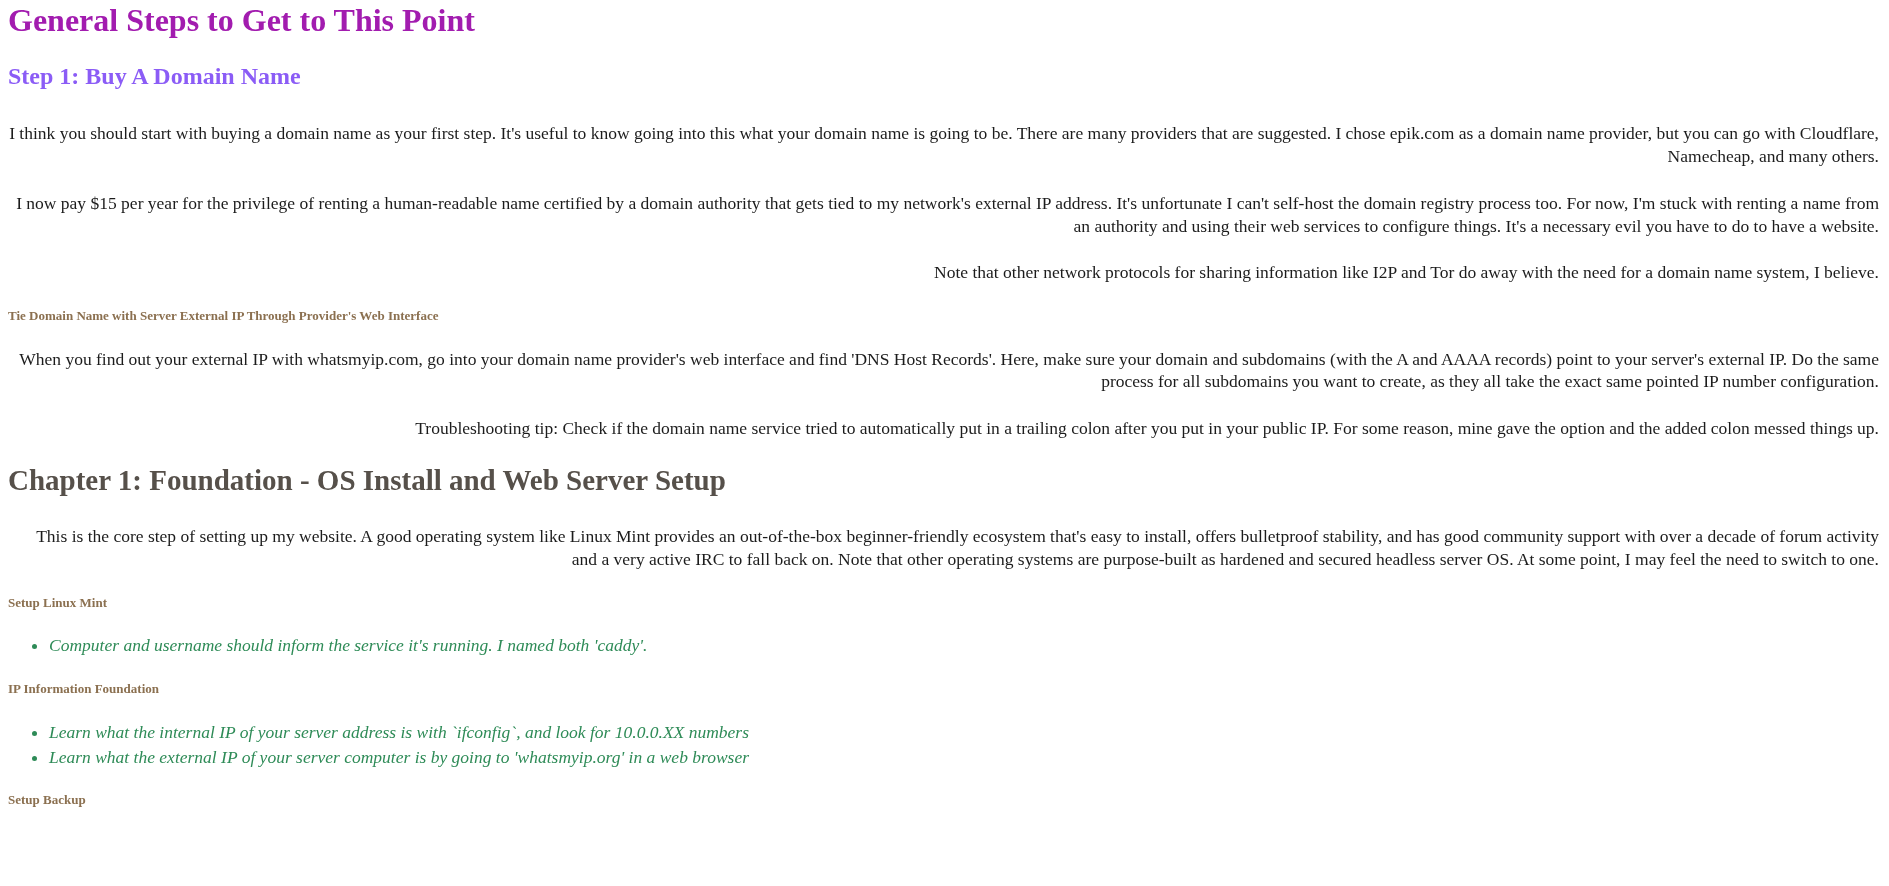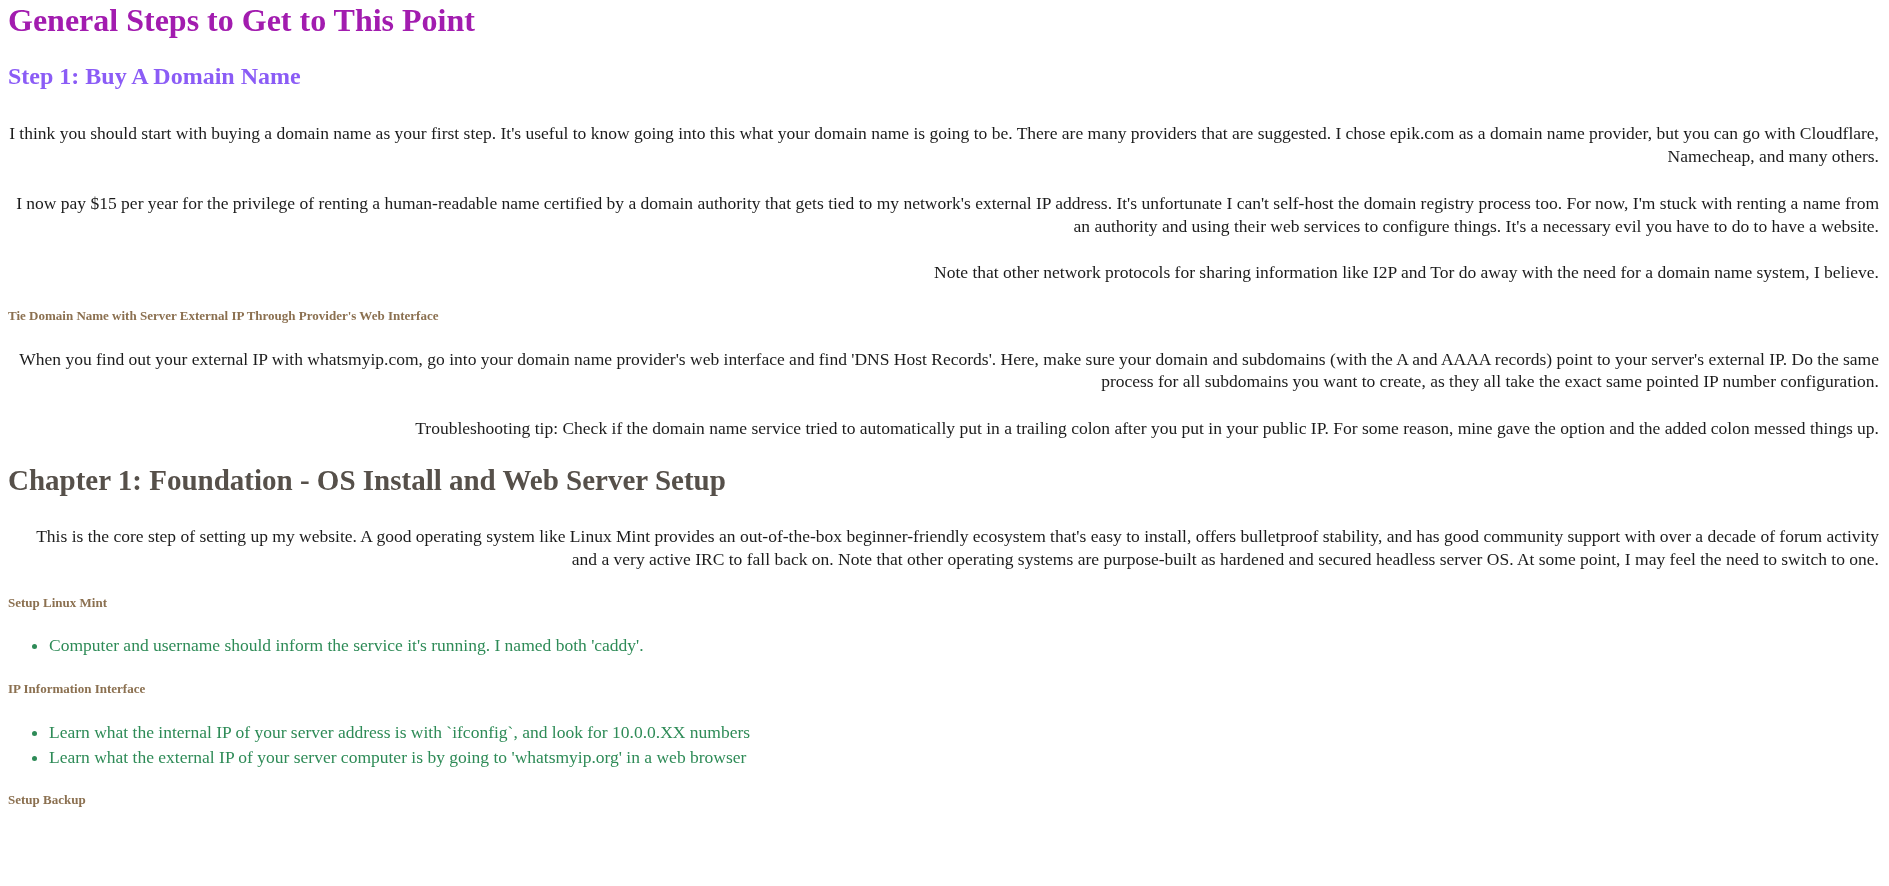--- a/index.html
+++ b/index.html
@@ -43,20 +43,21 @@
     line-height: 1.2;
   }
   p.body-paragraph {
     margin: 24px 0;
     text-align: right;
   }
   ul.green-list {
     margin: 24px 0;
     padding-left: 41px;
     color: #2e8b57;
+    font-style: italic;
   }
   ul.green-list li {
     margin: 0 0 2px 0;
   }
 </style>
 </head>
 <body>
 
 <main>
 
@@ -79,21 +80,21 @@
   <h2 class="chapter-heading">Chapter 1: Foundation - OS Install and Web Server Setup</h2>
 
   <p class="body-paragraph">This is the core step of setting up my website. A good operating system like Linux Mint provides an out-of-the-box beginner-friendly ecosystem that's easy to install, offers bulletproof stability, and has good community support with over a decade of forum activity and a very active IRC to fall back on. Note that other operating systems are purpose-built as hardened and secured headless server OS. At some point, I may feel the need to switch to one.</p>
 
   <h3 class="subsection-heading">Setup Linux Mint</h3>
 
   <ul class="green-list">
     <li>Computer and username should inform the service it's running. I named both 'caddy'.</li>
   </ul>
 
-  <h3 class="subsection-heading">IP Information Interface</h3>
+  <h3 class="subsection-heading">IP Information Foundation</h3>
 
   <ul class="green-list">
     <li>Learn what the internal IP of your server address is with `ifconfig`, and look for 10.0.0.XX numbers</li>
     <li>Learn what the external IP of your server computer is by going to 'whatsmyip.org' in a web browser</li>
   </ul>
 
   <h3 class="subsection-heading">Setup Backup</h3>
 
 </main>
 

